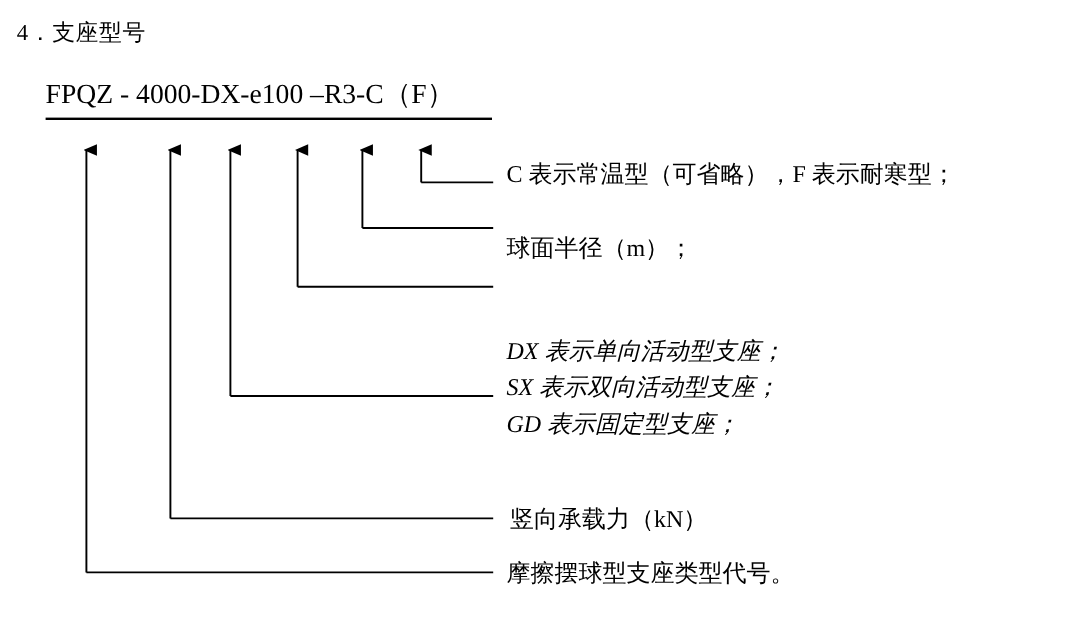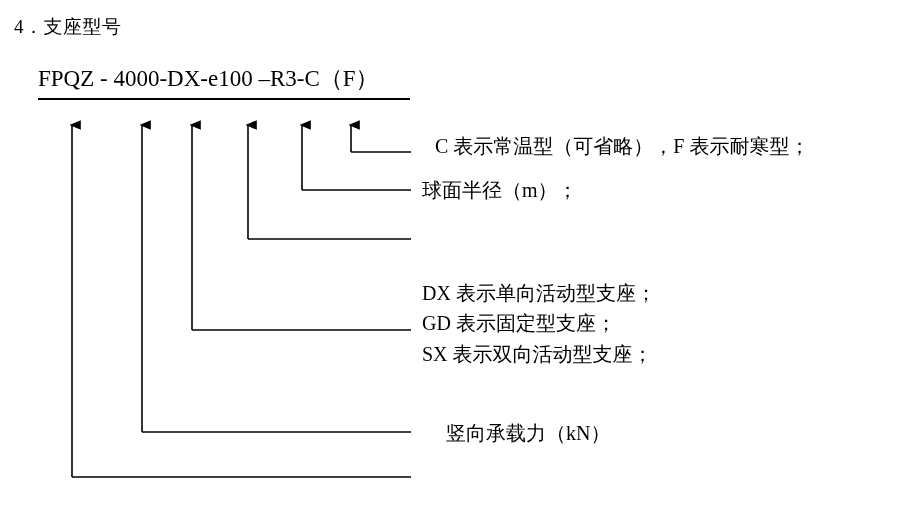--- a/index.html
+++ b/index.html
@@ -58,21 +58,21 @@
     font-size: 20px;
     white-space: nowrap;
     line-height: 1.35;
   }
   .desc-block {
     position: absolute;
     font-size: 20px;
     white-space: nowrap;
     line-height: 1.52;
   }
-  .desc-block div { white-space: nowrap; }
+  .desc-block div { white-space: nowrap; font-style: italic; }
 </style>
 </head>
 <body>
 
 <div id="diagram-root">
 
   <div class="section-title">4．支座型号</div>
 
   <div class="code-line">FPQZ - 4000-DX-e100 –R3-C（F）</div>
 
@@ -99,27 +99,28 @@
       <path d="M192,330 L411,330"></path>
 
       <path d="M142,432 L142,125" marker-end="url(#arrowUp)"></path>
       <path d="M142,432 L411,432"></path>
 
       <path d="M72,477 L72,125" marker-end="url(#arrowUp)"></path>
       <path d="M72,477 L411,477"></path>
     </g>
   </svg>
 
-  <div class="desc" style="left:422px; top:133px;margin-left:13px;">C 表示常温型（可省略），F 表示耐寒型；</div>
+  <div class="desc" style="left:422px; top:133px;">C 表示常温型（可省略），F 表示耐寒型；</div>
 
-  <div class="desc" style="left:422px; top:177px;">球面半径（m）；</div>
+  <div class="desc" style="left:422px; top:194px;">球面半径（m）；</div>
 
 
   <div class="desc-block" style="left:422px; top:278px;">
     <div>DX 表示单向活动型支座；</div>
+    <div>SX 表示双向活动型支座；</div>
     <div>GD 表示固定型支座；</div>
-    <div>SX 表示双向活动型支座；</div>
   </div>
 
-  <div class="desc" style="left:446px; top:420px;">竖向承载力（kN）</div>
+  <div class="desc" style="left:425px; top:420px;">竖向承载力（kN）</div>
 
+  <div class="desc" style="left:422px; top:465px;">摩擦摆球型支座类型代号。</div>
 
 </div>
 
 </body></html>

